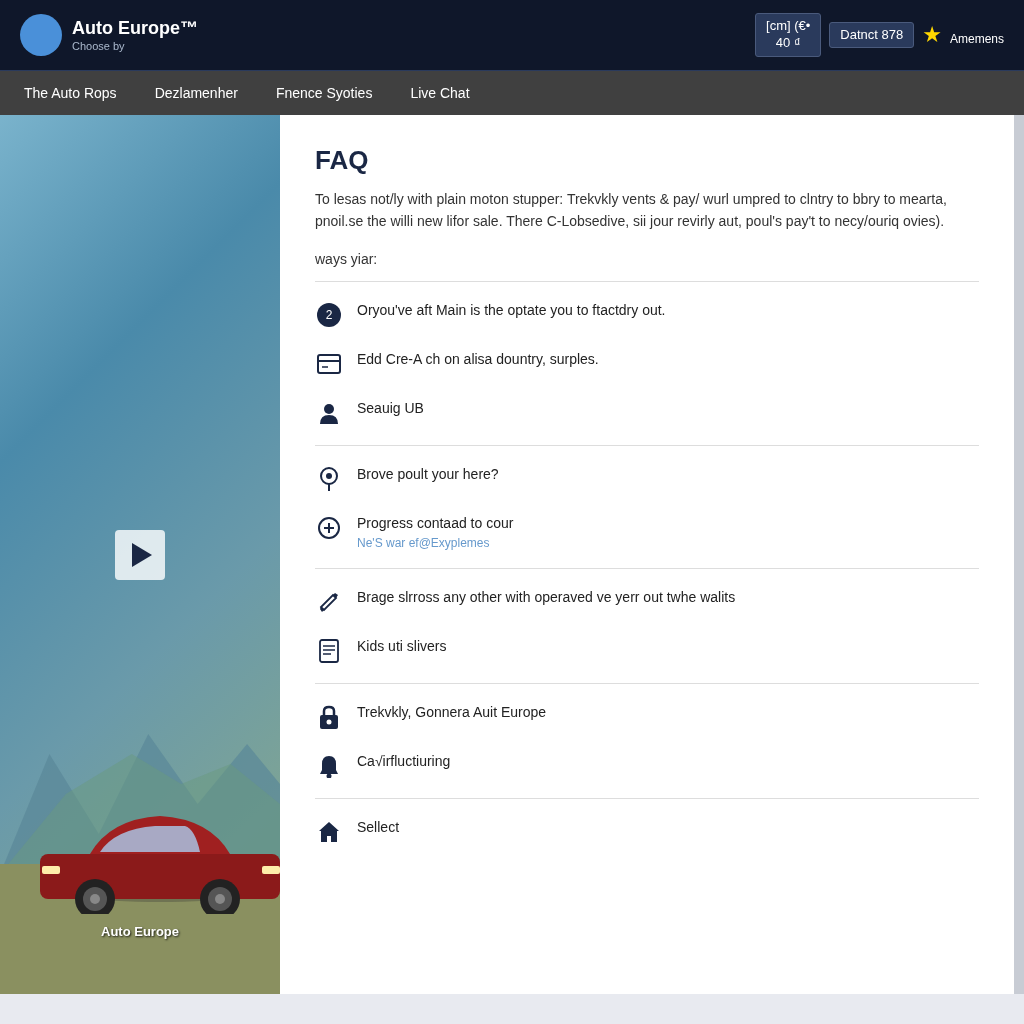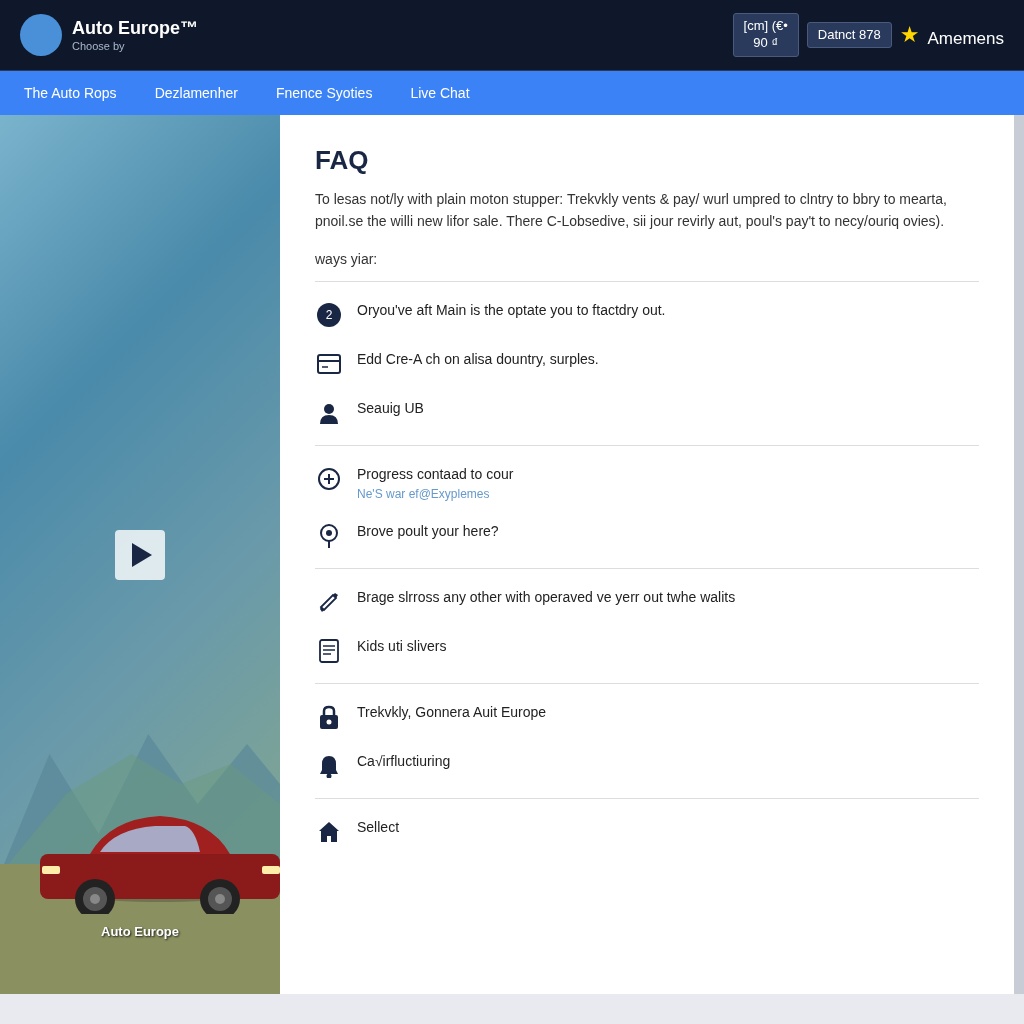--- a/index.html
+++ b/index.html
@@ -50,27 +50,27 @@
       border-radius: 3px;
       text-align: center;
       line-height: 1.3;
     }
     .header-icon {
       color: #ffd700;
       font-size: 22px;
     }
     .header-name {
       color: white;
-      font-size: 17px;
+      font-size: 12px;
       margin-top: 8px;
     }
 
     
     .nav {
-      background: #3b82f6;
+      background: #404040;
       border-top: 1px solid #2a3a5c;
       display: flex;
       align-items: center;
       padding: 0 20px;
       height: 45px;
       gap: 30px;
     }
     .nav-item {
       color: white;
       font-size: 14px;
@@ -232,21 +232,21 @@
   <div class="logo-area">
     <div class="logo-circle"></div>
     <div>
       <div class="logo-text">Auto Europe™</div>
       <div class="logo-sub">Choose by</div>
     </div>
   </div>
   <div class="header-right">
     <div class="header-badge">
       <div>[cm] (€•</div>
-      <div>90 ₫</div>
+      <div>40 ₫</div>
     </div>
     <div class="header-badge">Datnct 878</div>
     <span class="header-icon">★</span>
     <span class="header-name">Amemens</span>
   </div>
 </div>
 
 <nav class="nav">
   <span class="nav-item">The Auto Rops</span>
   <span class="nav-item">Dezlamenher</span>
@@ -330,41 +330,41 @@
             <path d="M2,22 Q2,13 11,13 Q20,13 20,22Z" fill="#1a2744"></path>
           </svg>
       </div>
       <div class="faq-text">Seauig UB</div>
     </div>
 
     <hr class="faq-divider">
 
     <div class="faq-item">
       <div class="faq-icon">
+        <svg width="22" height="24" viewBox="0 0 22 24">
+            <circle cx="11" cy="9" r="8" fill="none" stroke="#1a2744" stroke-width="2"></circle>
+            <circle cx="11" cy="9" r="3" fill="#1a2744"></circle>
+            <line x1="11" y1="17" x2="11" y2="24" stroke="#1a2744" stroke-width="2"></line>
+          </svg>
+      </div>
+      <div class="faq-text">Brove poult your here?</div>
+    </div>
+
+    <div class="faq-item">
+      <div class="faq-icon">
         <svg width="24" height="24" viewBox="0 0 24 24">
             <circle cx="12" cy="12" r="10" fill="none" stroke="#1a2744" stroke-width="2"></circle>
             <line x1="12" y1="7" x2="12" y2="17" stroke="#1a2744" stroke-width="2"></line>
             <line x1="7" y1="12" x2="17" y2="12" stroke="#1a2744" stroke-width="2"></line>
           </svg>
       </div>
       <div>
         <div class="faq-text">Progress contaad to cour</div>
         <span class="faq-text-muted">Ne'S war ef@Exyplemes</span>
       </div>
-    </div>
-
-    <div class="faq-item">
-      <div class="faq-icon">
-        <svg width="22" height="24" viewBox="0 0 22 24">
-            <circle cx="11" cy="9" r="8" fill="none" stroke="#1a2744" stroke-width="2"></circle>
-            <circle cx="11" cy="9" r="3" fill="#1a2744"></circle>
-            <line x1="11" y1="17" x2="11" y2="24" stroke="#1a2744" stroke-width="2"></line>
-          </svg>
-      </div>
-      <div class="faq-text">Brove poult your here?</div>
     </div>
 
     <hr class="faq-divider">
 
     <div class="faq-item">
       <div class="faq-icon">
         <svg width="22" height="22" viewBox="0 0 22 22">
             <path d="M3,16 L6,19 L18,7 L15,4 Z" fill="none" stroke="#1a2744" stroke-width="1.8"></path>
             <path d="M3,16 L6,19 L4,21 L2,18 Z" fill="#1a2744"></path>
             <path d="M15,4 L18,7 L20,4 L17,2 Z" fill="#1a2744"></path>

